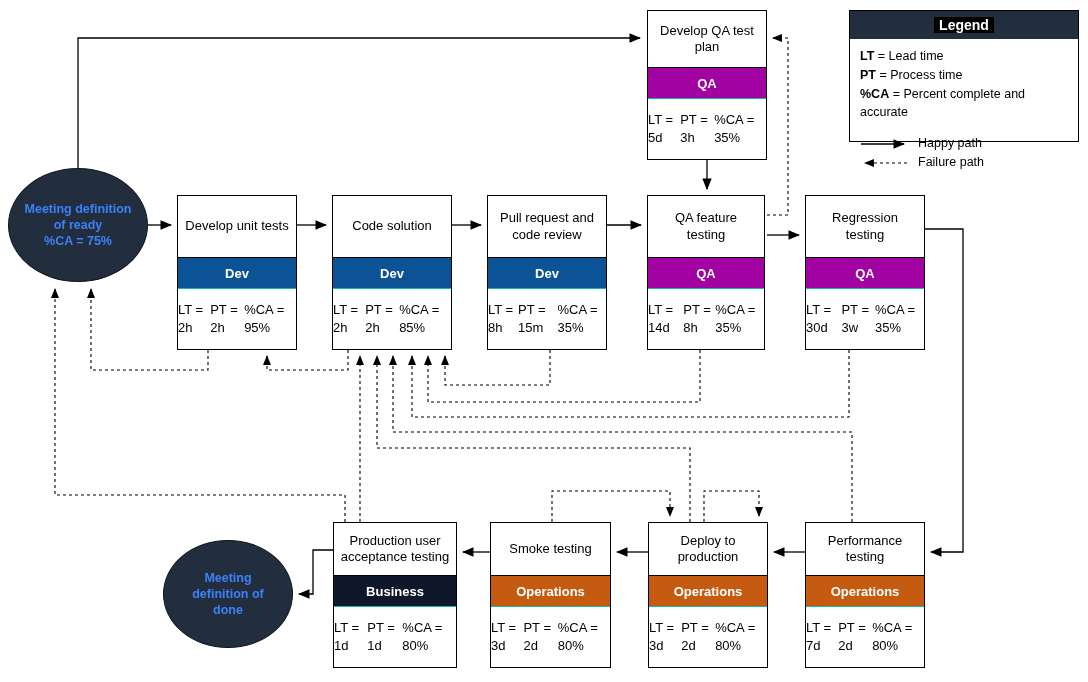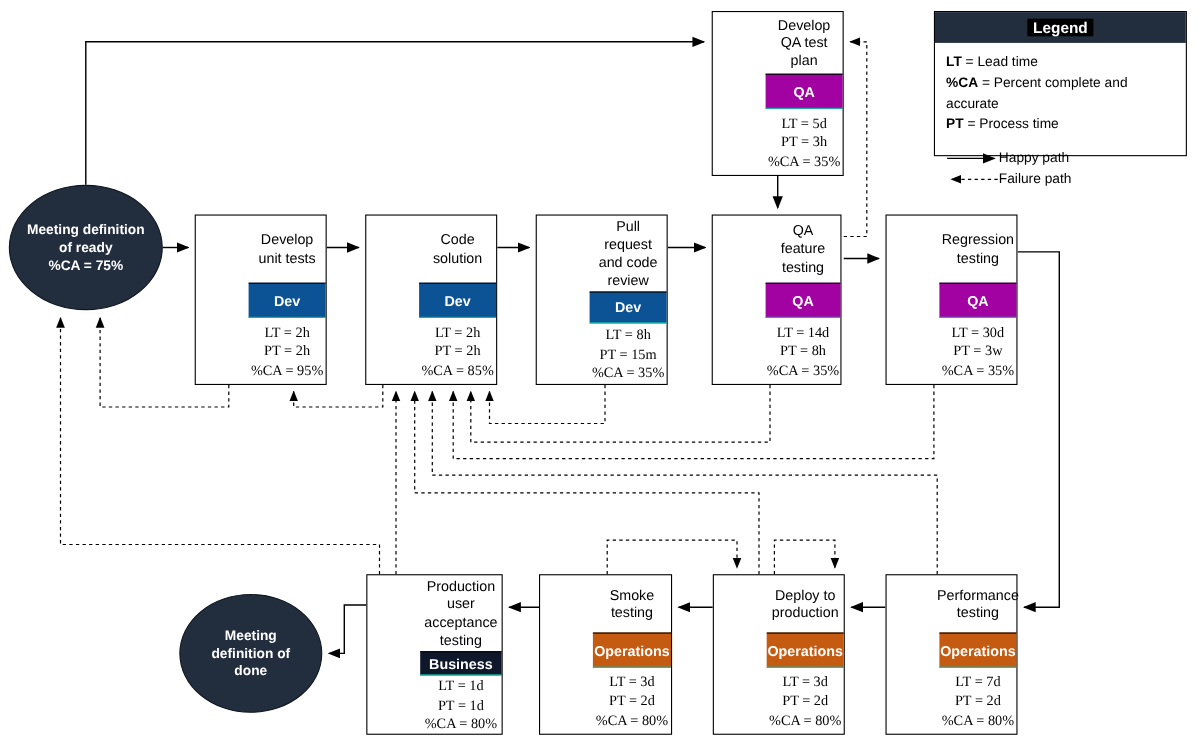--- a/index.html
+++ b/index.html
@@ -1,36 +1,36 @@
 <!DOCTYPE html>
 <html><head>
 <meta charset="utf-8">
 <style>
   html,body{margin:0;padding:0;background:#ffffff;}
   #canvas{position:relative;width:1088px;height:682px;background:#ffffff;
           font-family:"Liberation Sans","DejaVu Sans",sans-serif;color:#000;overflow:hidden;}
   svg.wires{position:absolute;left:0;top:0;z-index:1;}
   .process{position:absolute;z-index:2;display:flex;flex-direction:column;
-           background:#ffffff;border:1px solid #000;box-sizing:border-box;padding-left:48px;}
+           background:#ffffff;border:1px solid #000;box-sizing:border-box;}
   .p-title{flex:1;display:flex;align-items:center;justify-content:center;text-align:center;
            font-size:13px;line-height:1.25;padding:2px 6px;}
   .p-band{height:30px;display:flex;align-items:center;justify-content:center;
           color:#fff;font-weight:bold;font-size:13px;border-top:1px solid #000;border-bottom:1px solid #14b8a6;}
-  .p-metrics{height:60px;display:flex;flex-direction:column;align-items:center;justify-content:center;
-             font-size:13px;line-height:1.35;font-family:Liberation Serif, serif;}
+  .p-metrics{height:60px;display:flex;align-items:center;justify-content:center;
+             font-size:13px;line-height:1.35;}
   .oval{position:absolute;z-index:2;border-radius:50%;background:#222d3e;border:1px solid #10181f;
         display:flex;flex-direction:column;align-items:center;justify-content:center;
-        color:#ffffff;font-weight:bold;text-align:center;font-size:12.5px;line-height:1.3;box-sizing:border-box;padding:0 14px;}
+        color:#3b82f6;font-weight:bold;text-align:center;font-size:12.5px;line-height:1.3;box-sizing:border-box;padding:0 14px;}
   .legend{position:absolute;z-index:2;border:1px solid #000;background:#ffffff;box-sizing:border-box;}
   .legend-header{height:28px;background:#222d3e;display:flex;align-items:center;justify-content:center;}
   .legend-header span{color:#fff;font-weight:bold;font-size:14px;background:#000;padding:0 5px;}
   .legend-body{padding:8px 10px 6px 10px;font-size:12.5px;line-height:1.5;}
   .legend-body .b{font-weight:bold;}
   .legend-paths{margin-top:12px;}
-  .legend-path-row{display:flex;align-items:center;height:19px;}
+  .legend-path-row{display:flex;align-items:center;gap:10px;height:19px;}
   .legend-path-row svg{flex:0 0 auto;}
 </style>
 </head>
 <body>
 
 <div id="canvas">
 
   <svg class="wires" width="1088" height="682" viewBox="0 0 1088 682">
     <defs>
       <marker id="arr" viewBox="0 0 10 8" refX="9" refY="4" markerWidth="9" markerHeight="8" orient="auto-start-reverse">
@@ -176,22 +176,22 @@
       <div>%CA = 80%</div>
     </div>
   </div>
 
   <div class="legend" style="left:849px;top:10px;width:230px;height:132px">
     <div class="legend-header">
       <span>Legend</span>
     </div>
     <div class="legend-body">
       <div><span class="b">LT</span> <span>= Lead time</span></div>
+      <div><span class="b">PT</span> <span>= Process time</span></div>
       <div><span class="b">%CA</span> <span>= Percent complete and accurate</span></div>
-      <div><span class="b">PT</span> <span>= Process time</span></div>
       <div class="legend-paths">
         <div class="legend-path-row">
           <svg width="48" height="10" viewBox="0 0 48 10">
             <defs>
                 <marker id="larr" viewBox="0 0 10 8" refX="9" refY="4" markerWidth="9" markerHeight="8" orient="auto-start-reverse">
                   <path d="M0,0 L10,4 L0,8 z" fill="#000"></path>
                 </marker>
               </defs>
             <line x1="1" y1="5" x2="44" y2="5" stroke="#000" stroke-width="1.3" marker-end="url(#larr)"></line>
           </svg>

